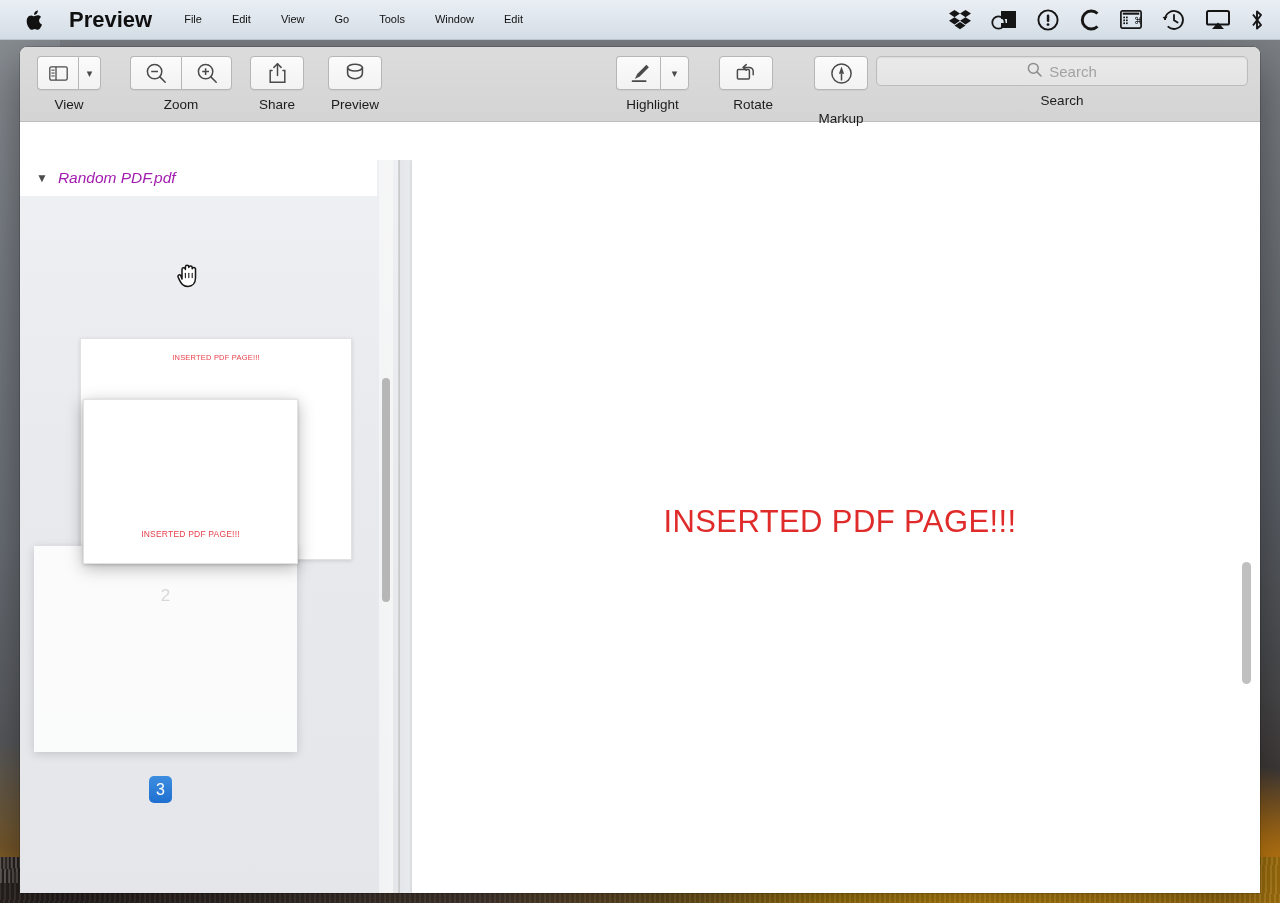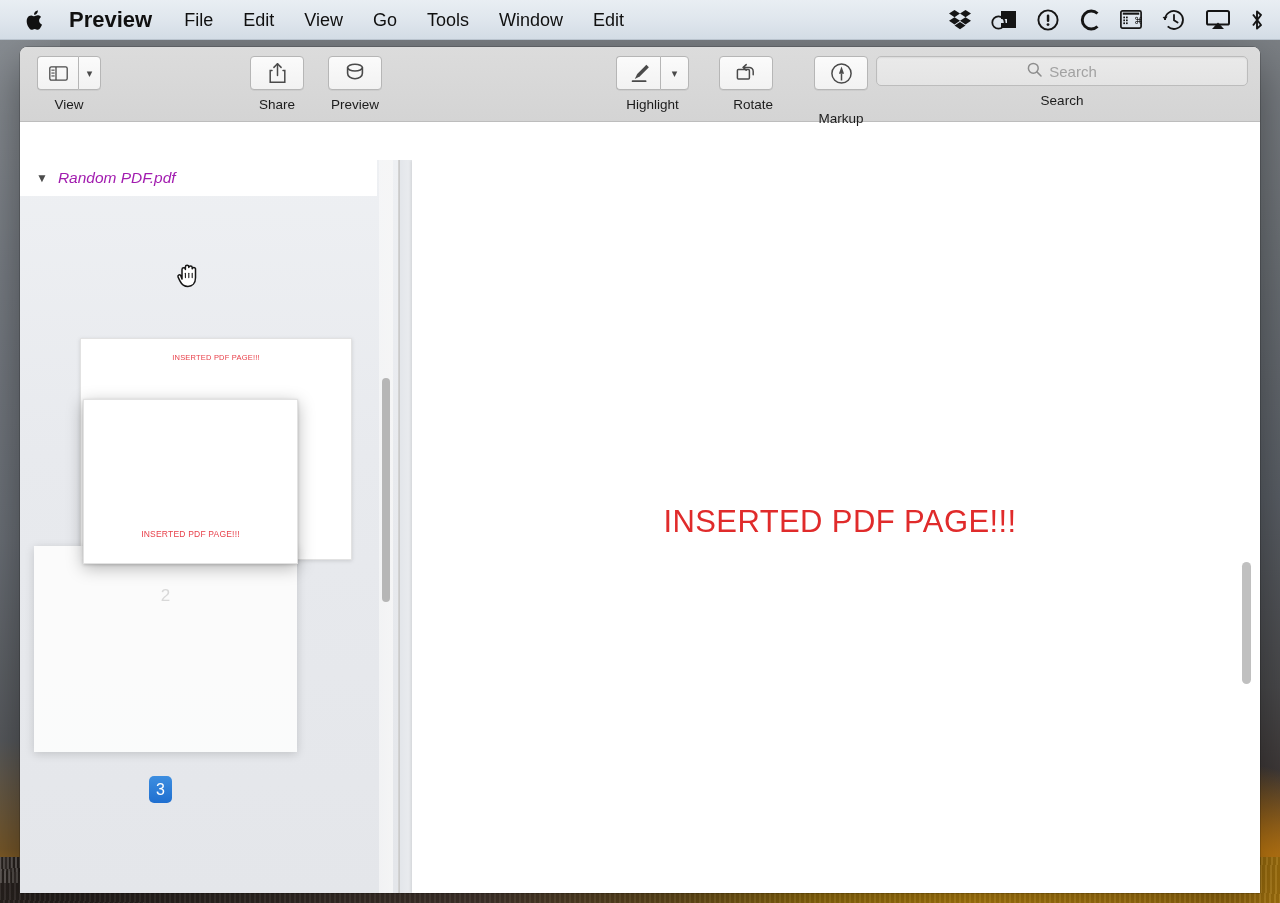--- a/index.html
+++ b/index.html
@@ -41,21 +41,21 @@
     border-bottom: 1px solid #b9c3cd;
     display: flex; align-items: center;
     z-index: 50;
   }
   #menubar .apple {
     margin-left: 26px; margin-right: 18px;
     display: flex; align-items: center;
   }
   .menu-items { display: flex; align-items: center; gap: 0; }
   .menu-item {
-    font-size: 18px; color: #101010; padding: 2px 15px;
+    font-size: 11px; color: #101010; padding: 2px 15px;
     white-space: nowrap; line-height: 1;
   }
   .menu-item.bold { font-weight: bold; font-size: 22px; padding-left: 6px; padding-right: 17px; }
   .status-icons {
     margin-left: auto; display: flex; align-items: center;
     gap: 20px; padding-right: 16px;
   }
   .status-icons > span { display: flex; align-items: center; justify-content: center; }
 
   
@@ -337,20 +337,40 @@
               </g>
             </svg>
         </div>
         <div class="tbtn seg-r" style="width:23px;">
           <span class="chev-d">▾</span>
         </div>
       </div>
       <span class="tlabel">View</span>
     </div>
 
+    <div class="tgroup" style="left:110px;">
+      <div class="tbuttons">
+        <div class="tbtn seg-l" style="width:51px;">
+          <svg width="22" height="22" viewBox="0 0 22 22">
+              <circle cx="9.6" cy="9.6" r="7.2" fill="none" stroke="#4a4a4a" stroke-width="1.5"></circle>
+              <line x1="14.9" y1="14.9" x2="20.2" y2="20.2" stroke="#4a4a4a" stroke-width="1.5" stroke-linecap="round"></line>
+              <line x1="6.2" y1="9.6" x2="13" y2="9.6" stroke="#4a4a4a" stroke-width="1.5"></line>
+            </svg>
+        </div>
+        <div class="tbtn seg-r" style="width:51px;">
+          <svg width="22" height="22" viewBox="0 0 22 22">
+              <circle cx="9.6" cy="9.6" r="7.2" fill="none" stroke="#4a4a4a" stroke-width="1.5"></circle>
+              <line x1="14.9" y1="14.9" x2="20.2" y2="20.2" stroke="#4a4a4a" stroke-width="1.5" stroke-linecap="round"></line>
+              <line x1="6.2" y1="9.6" x2="13" y2="9.6" stroke="#4a4a4a" stroke-width="1.5"></line>
+              <line x1="9.6" y1="6.2" x2="9.6" y2="13" stroke="#4a4a4a" stroke-width="1.5"></line>
+            </svg>
+        </div>
+      </div>
+      <span class="tlabel">Zoom</span>
+    </div>
 
     <div class="tgroup" style="left:230px;">
       <div class="tbtn" style="width:54px;">
         <svg width="19" height="22" viewBox="0 0 19 22">
             <path d="M4 8.6H2.2v11.6h14.6V8.6H15" fill="none" stroke="#4a4a4a" stroke-width="1.5" stroke-linecap="round"></path>
             <line x1="9.5" y1="1.8" x2="9.5" y2="13.6" stroke="#4a4a4a" stroke-width="1.5" stroke-linecap="round"></line>
             <path d="M5.9 5.4L9.5 1.8l3.6 3.6" fill="none" stroke="#4a4a4a" stroke-width="1.5" stroke-linecap="round" stroke-linejoin="round"></path>
           </svg>
       </div>
       <span class="tlabel">Share</span>

